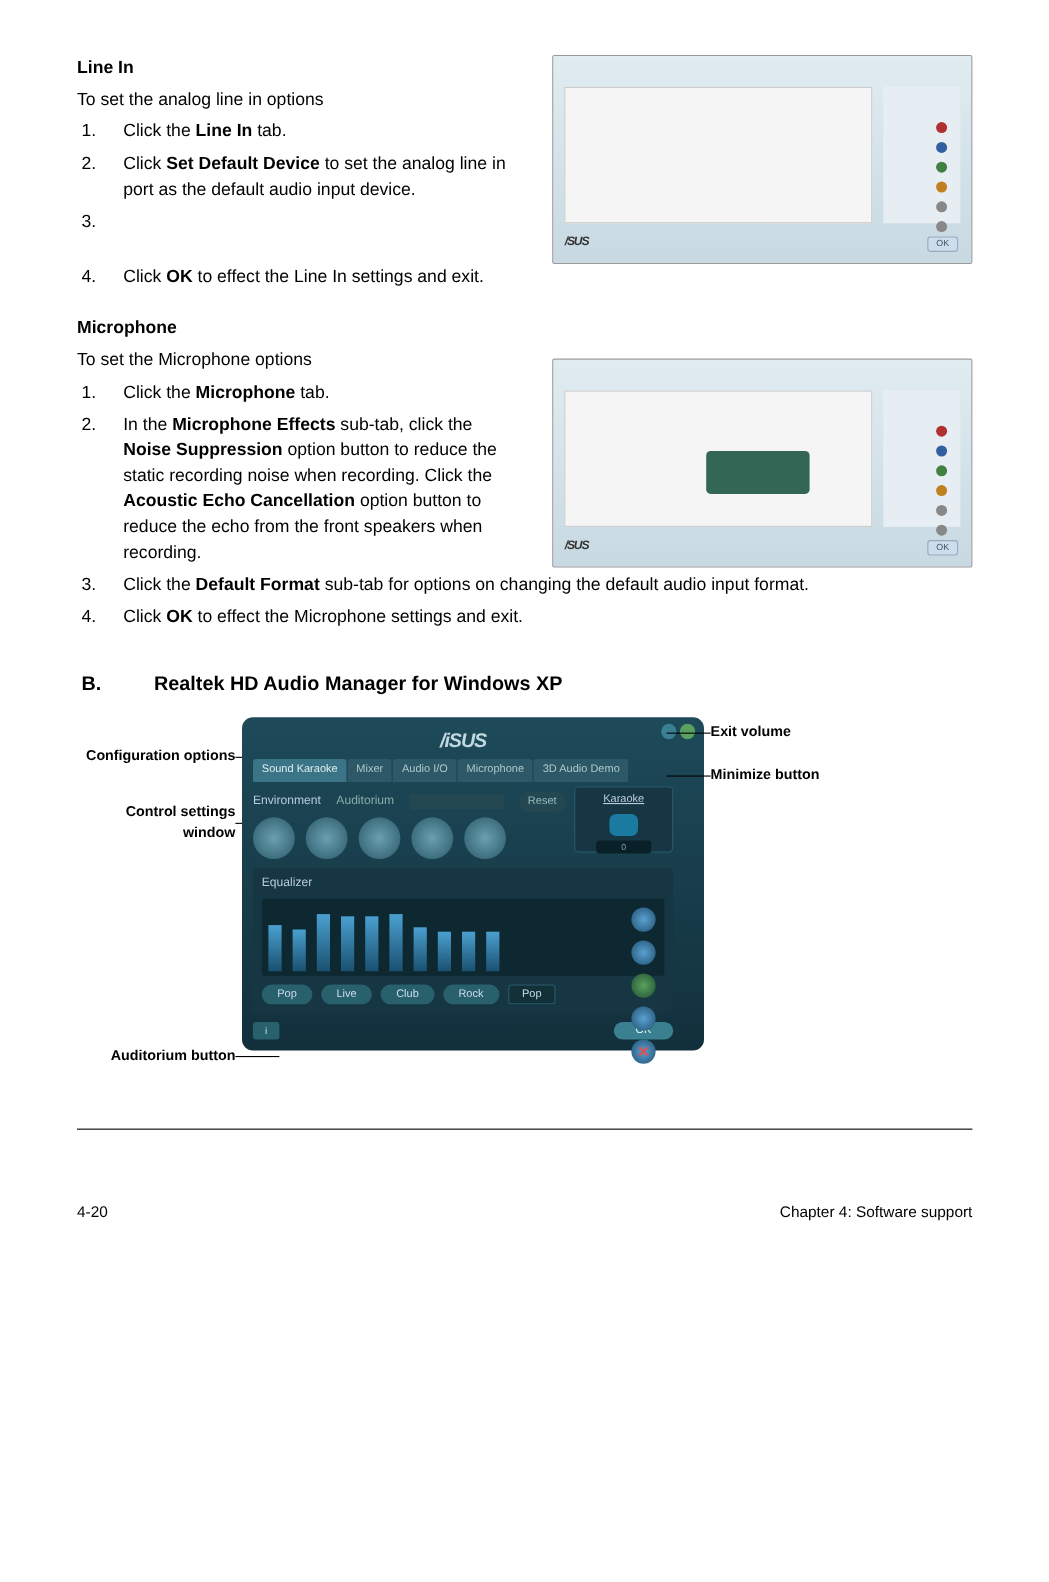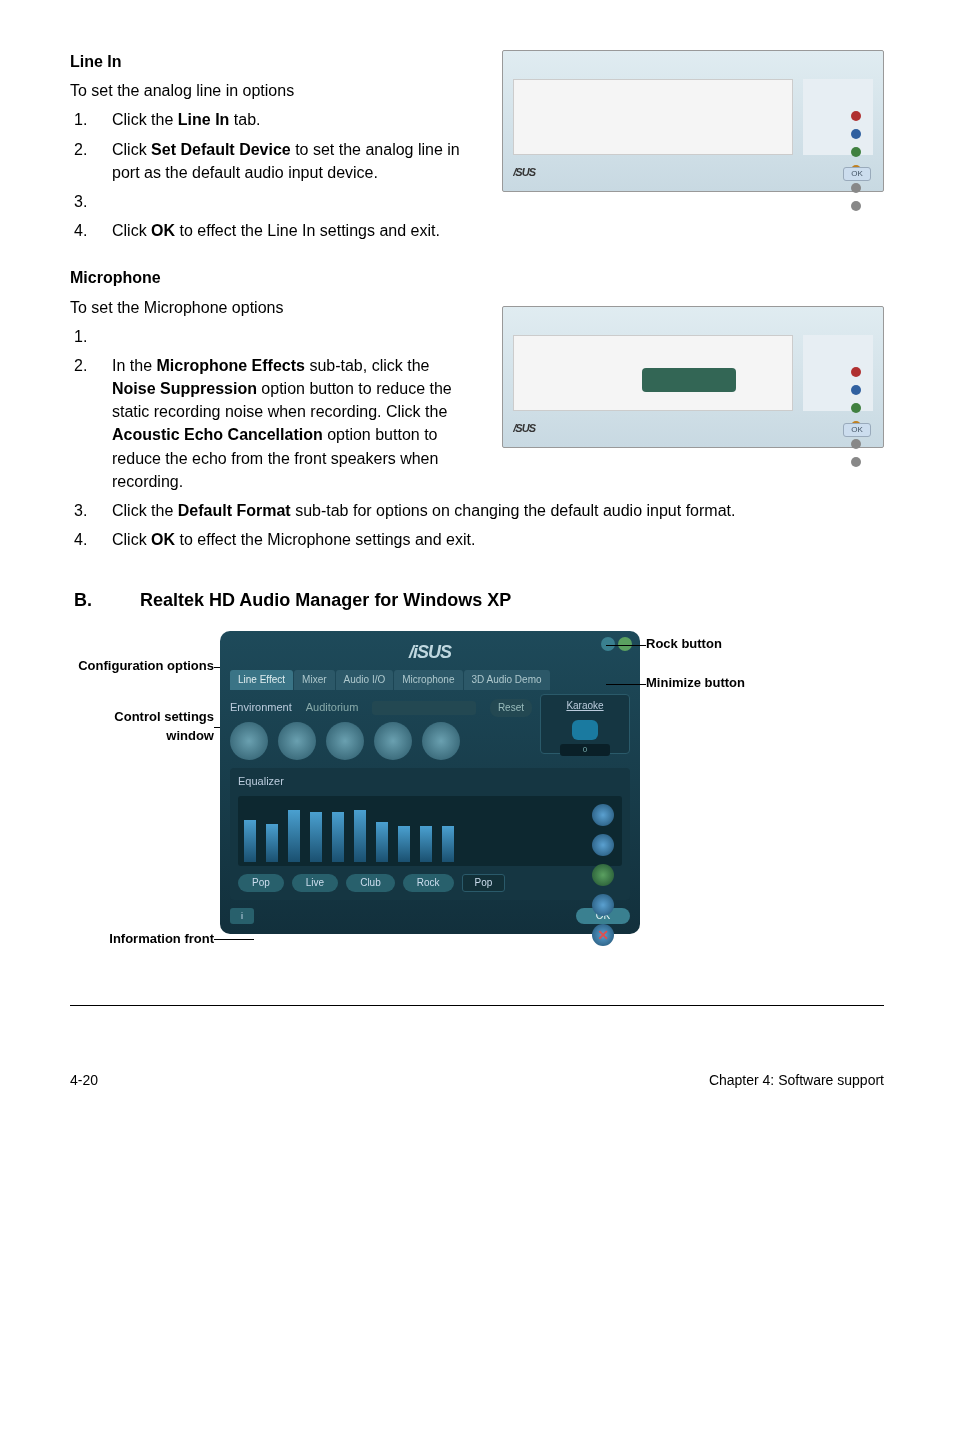--- a/index.html
+++ b/index.html
@@ -19,21 +19,21 @@
     ol.numbered li .num { width: 42px; flex-shrink: 0; padding-left: 4px; }
     ol.numbered li .txt { flex: 1; }
     .two-col { display: flex; gap: 35px; }
     .two-col .left { flex: 1.02; }
     .two-col .right { flex: 0.98; }
     .thumb {
       width: 100%;
       border: 1px solid #999;
       background: linear-gradient(#e0ecf1, #c8d9e2);
       position: relative;
-      height: 142px;
+      height: 190px;
       border-radius: 2px;
     }
     .thumb-inner {
       position: absolute;
       top: 28px; left: 10px; right: 90px; bottom: 36px;
       background: #f5f5f5;
       border: 1px solid #ccc;
     }
     .thumb-side {
       position: absolute;
@@ -61,21 +61,21 @@
     .callout-left .cl { margin-bottom: 6px; position:relative; }
     .callout-right { width: 170px; display:flex; flex-direction:column; font-size:13px; font-weight:bold; padding-left:6px; }
     .callout-right .cr { margin-bottom: 18px; position:relative; }
     .cline-l { position:absolute; right:-40px; top:50%; width:40px; height:1px; background:#000;}
     .cline-r { position:absolute; left:-40px; top:50%; width:40px; height:1px; background:#000;}
 
     .xp-panel {
       width: 420px;
       background: linear-gradient(#1e4a5a, #12303c);
       border-radius: 10px;
-      padding: 8px 10px 10px 10px;
+      padding: 8px 28px 10px 10px;
       color: #cde;
       position: relative;
     }
     .xp-logo { text-align: center; font-weight: bold; font-style: italic; color:#c0d8e0; letter-spacing:-1px; font-size:18px; }
     .xp-tabs { display:flex; gap:1px; margin-top:4px; }
     .xp-tab { background:#2c5868; color:#aec8cd; font-size:10px; padding:3px 8px; border-radius:3px 3px 0 0; }
     .xp-tab.active { background:#3a7486; color:#e0eef0;}
     .xp-env-row { display:flex; gap:14px; align-items:center; margin-top:4px;}
     .xp-env-label { font-size:11px; color:#bcd; padding:2px 0;}
     .xp-dropdown { flex:1; height:14px; background:#234852; border-radius:3px;}
@@ -168,20 +168,23 @@
 <div class="spacer-med"></div>
 
 <div class="section">
   <div class="section-label">Microphone</div>
   <div class="two-col">
     <div class="left">
       <div class="intro">To set the Microphone options</div>
       <ol class="numbered">
         <li>
           <span class="num">1.</span>
+          <span class="txt">
+            <span>Click the </span><span class="bold">Microphone</span><span> tab.</span>
+          </span>
         </li>
         <li>
           <span class="num">2.</span>
           <span class="txt">
             <span>In the </span><span class="bold">Microphone Effects</span><span> sub-tab, click the </span><span class="bold">Noise Suppression</span><span> option button to reduce the static recording noise when recording. Click the </span><span class="bold">Acoustic Echo Cancellation</span><span> option button to reduce the echo from the front speakers when recording.</span>
           </span>
         </li>
       </ol>
     </div>
     <div class="right">
@@ -230,33 +233,33 @@
     <div class="callout-left">
       <div class="cl" style="margin-top:26px;">
         <span>Configuration options</span>
         <div class="cline-l"></div>
       </div>
       <div class="cl" style="margin-top:26px;">
         <span>Control settings window</span>
         <div class="cline-l"></div>
       </div>
       <div class="cl" style="margin-top:178px;">
-        <span>Information front</span>
+        <span>Auditorium button</span>
         <div class="cline-l"></div>
       </div>
     </div>
 
     <div class="xp-panel">
       <div class="xp-exitbuttons">
         <div class="xp-eb"></div>
         <div class="xp-eb green"></div>
       </div>
       <div class="xp-logo">/iSUS</div>
       <div class="xp-tabs">
-        <div class="xp-tab active">Line Effect</div>
+        <div class="xp-tab active">Sound Karaoke</div>
         <div class="xp-tab">Mixer</div>
         <div class="xp-tab">Audio I/O</div>
         <div class="xp-tab">Microphone</div>
         <div class="xp-tab">3D Audio Demo</div>
       </div>
       <div style="display:flex; gap:8px; margin-top:4px;">
         <div style="flex:1;">
           <div class="xp-env-row">
             <div class="xp-env-label">Environment</div>
             <div class="xp-env-label" style="color:#8aa;">Auditorium</div>
@@ -308,21 +311,21 @@
       </div>
       <div class="xp-bottom">
         <div class="xp-info">i</div>
         <div class="xp-ok">OK</div>
       </div>
     </div>
 
     <div class="callout-right">
       <div class="cr" style="margin-top:4px;">
         <div class="cline-r"></div>
-        <span>Rock button</span>
+        <span>Exit volume</span>
       </div>
       <div class="cr" style="margin-top:2px;">
         <div class="cline-r"></div>
         <span>Minimize button</span>
       </div>
     </div>
   </div>
 </div>
 
 <hr class="footline">

